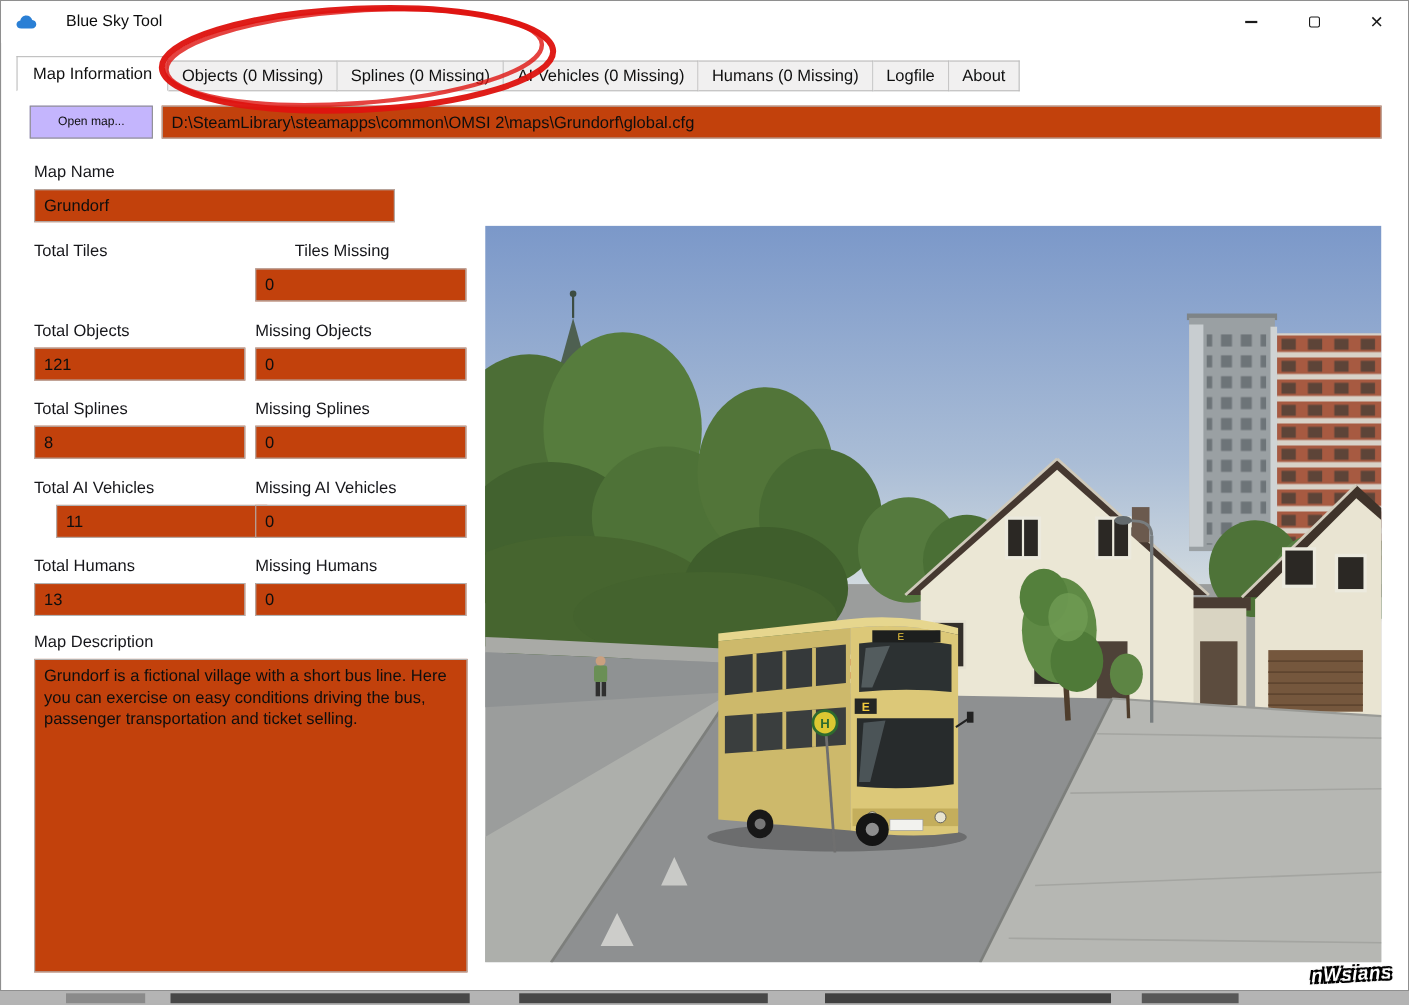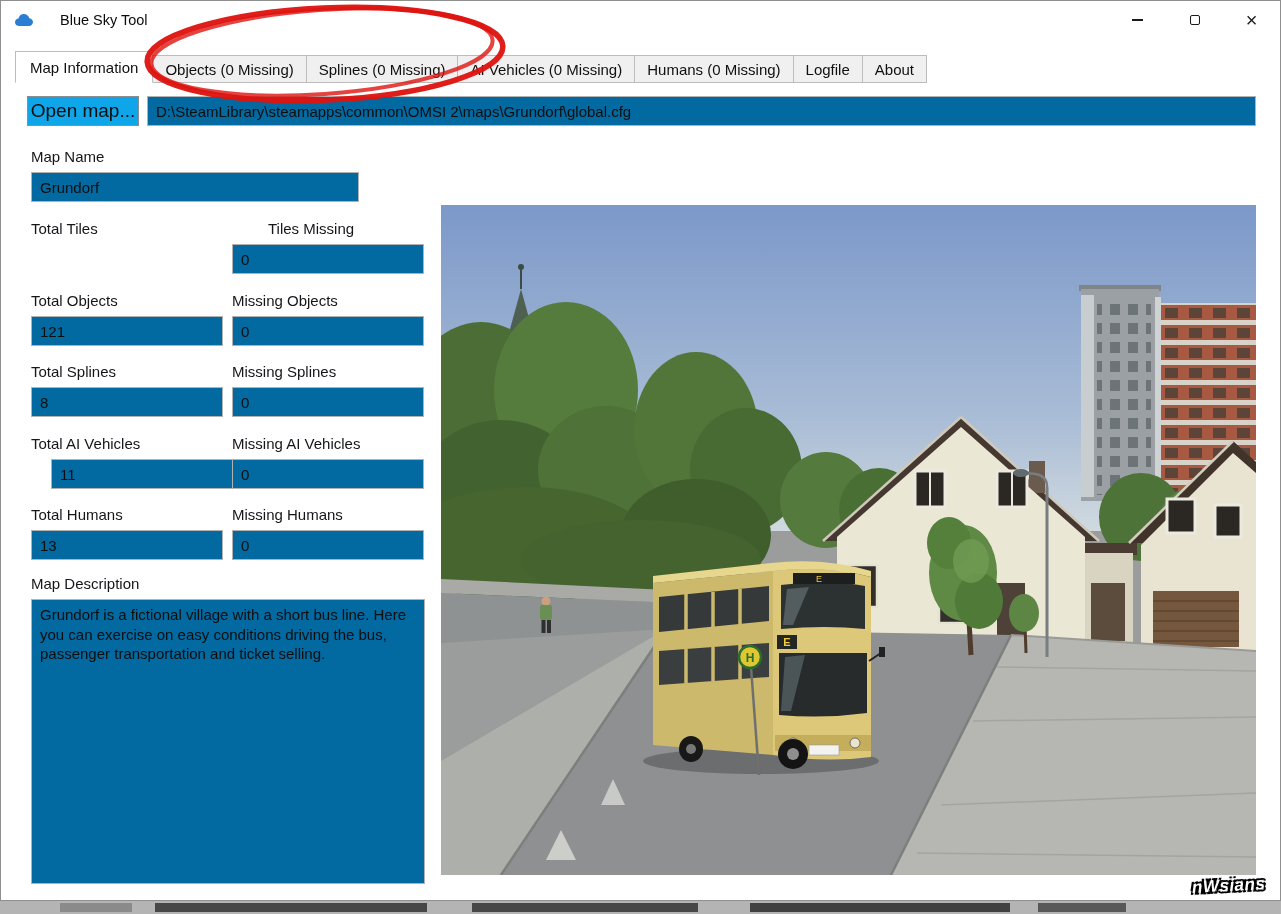--- a/index.html
+++ b/index.html
@@ -18,22 +18,22 @@
   .max-glyph { display:block; width:10px; height:10px; border:1.3px solid #1a1a1a; border-radius:2px; }
   .close-glyph { font-size:20px; line-height:1; }
 
   
   .tabstrip { position:absolute; left:14px; top:50px; height:32px; display:flex; align-items:flex-end; z-index:5; }
   .tab { height:28px; display:flex; align-items:center; padding:0 12px; background:#f1f0f0; border:1px solid #bcbcbc; border-left:none; font-size:15px; color:#101010; white-space:nowrap; cursor:default; }
   .tab:first-child { border-left:1px solid #bcbcbc; }
   .tab.active { height:32px; background:#fff; border-left:1px solid #bcbcbc; border-bottom:1px solid #fff; padding:12px 14px; position:relative; z-index:2; }
 
   
-  .btn { position:absolute; background:#0ea5e9; border:1px solid #8d8d8d; font-size:19px; color:#0e0e0e; font-family:inherit; }
-  .textbox { position:absolute; border:1px solid #b2b2b2; background:#0369a1; font-size:15px; color:#0e0e0e; padding:0 8px; font-family:inherit; outline:none; }
+  .btn { position:absolute; background:#c4b5fd; border:1px solid #8d8d8d; font-size:11px; color:#0e0e0e; font-family:inherit; }
+  .textbox { position:absolute; border:1px solid #b2b2b2; background:#c2410c; font-size:15px; color:#0e0e0e; padding:0 8px; font-family:inherit; outline:none; }
   .label { position:absolute; font-size:15px; color:#16161a; }
   textarea.textbox { padding:5px 8px; resize:none; line-height:1.3; }
 
   .open-map { left:26px; top:95px; width:112px; height:30px; }
   .path-box { left:146px; top:95px; width:1109px; height:30px; }
   .desc { left:30px; top:598px; width:394px; height:285px; }
 
   
   .preview { position:absolute; left:440px; top:204px; width:815px; height:670px; overflow:hidden; }
   .preview svg.scene { width:100%; height:100%; display:block; }

